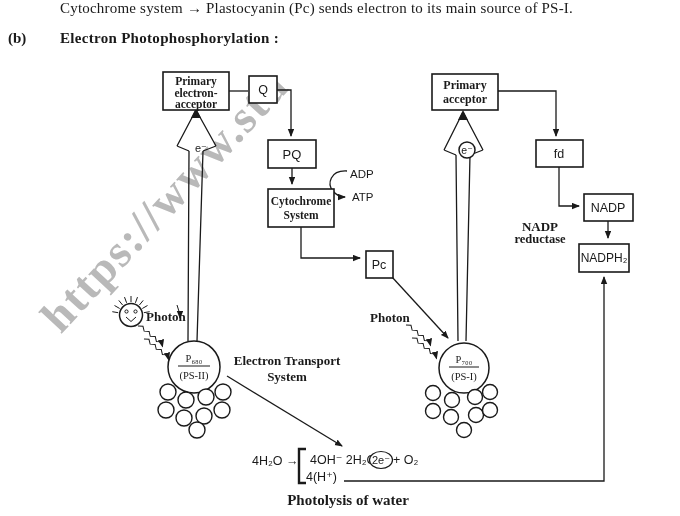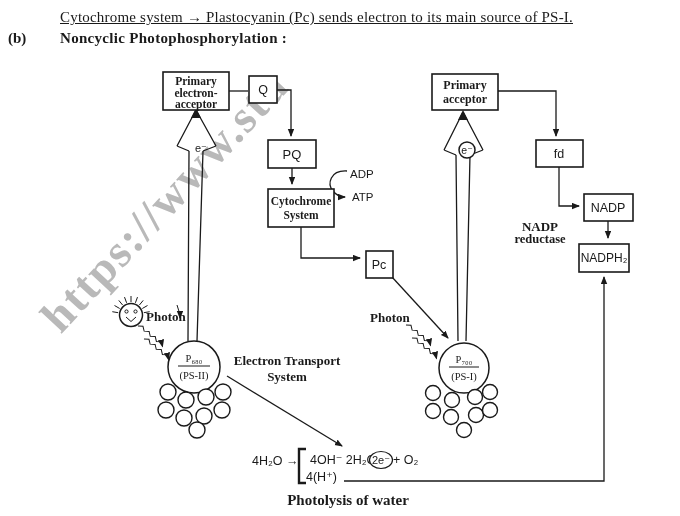--- a/index.html
+++ b/index.html
@@ -1,21 +1,21 @@
 <!DOCTYPE html>
 <html><head>
 <meta charset="utf-8">
 <style>
   html,body{margin:0;padding:0;background:#ffffff;}
   .page{position:relative;width:680px;height:516px;background:#ffffff;overflow:hidden;
         font-family:"Liberation Serif","DejaVu Serif",serif;color:#1a1a1a;}
   .watermark{position:absolute;left:30px;top:306px;font-family:"Liberation Serif","DejaVu Serif",serif;
         font-weight:bold;font-size:46px;letter-spacing:2px;color:#b9b9b9;white-space:nowrap;
         transform:rotate(-47deg);transform-origin:0 0;z-index:1;}
-  .hdr1{position:absolute;left:60px;top:9px;font-size:15px;letter-spacing:.2px;z-index:2;text-decoration:underline;}
+  .hdr1{position:absolute;left:60px;top:0;font-size:15px;letter-spacing:.2px;z-index:2;}
   .hdr2-item{position:absolute;left:8px;top:30px;font-size:15px;font-weight:bold;z-index:2;}
   .hdr2-title{position:absolute;left:60px;top:30px;font-size:15px;font-weight:bold;letter-spacing:.3px;z-index:2;}
   svg.diagram{position:absolute;left:0;top:0;z-index:3;}
   .box{fill:#ffffff;stroke:#1a1a1a;stroke-width:1.6;}
   .ln{fill:none;stroke:#1a1a1a;stroke-width:1.3;}
   .thin{fill:none;stroke:#1a1a1a;stroke-width:1;}
   .circ{fill:#ffffff;stroke:#1a1a1a;stroke-width:1.5;}
   .pig{fill:#ffffff;stroke:#1a1a1a;stroke-width:1.4;}
   text{fill:#1a1a1a;}
   .tsb{font-family:"Liberation Serif","DejaVu Serif",serif;font-weight:bold;}
@@ -24,21 +24,21 @@
 </style>
 </head>
 <body>
 
 <div class="page">
 
   <div class="watermark">https://www.stu</div>
 
   <div class="hdr1">Cytochrome system → Plastocyanin (Pc) sends electron to its main source of PS-I.</div>
   <div class="hdr2-item">(b)</div>
-  <div class="hdr2-title">Noncyclic Photophosphorylation :</div>
+  <div class="hdr2-title">Electron Photophosphorylation :</div>
 
   <svg class="diagram" width="680" height="516" viewBox="0 0 680 516">
     <defs>
       <marker id="arr" markerWidth="9" markerHeight="8" refX="7" refY="3.2" orient="auto" markerUnits="userSpaceOnUse">
         <path d="M0,0 L8,3.2 L0,6.4 z" fill="#1a1a1a"></path>
       </marker>
     </defs>
 
     <path class="ln" d="M229,91 L248,91"></path>
     <path class="ln" d="M277,90 L291,90 L291,136" marker-end="url(#arr)"></path>

